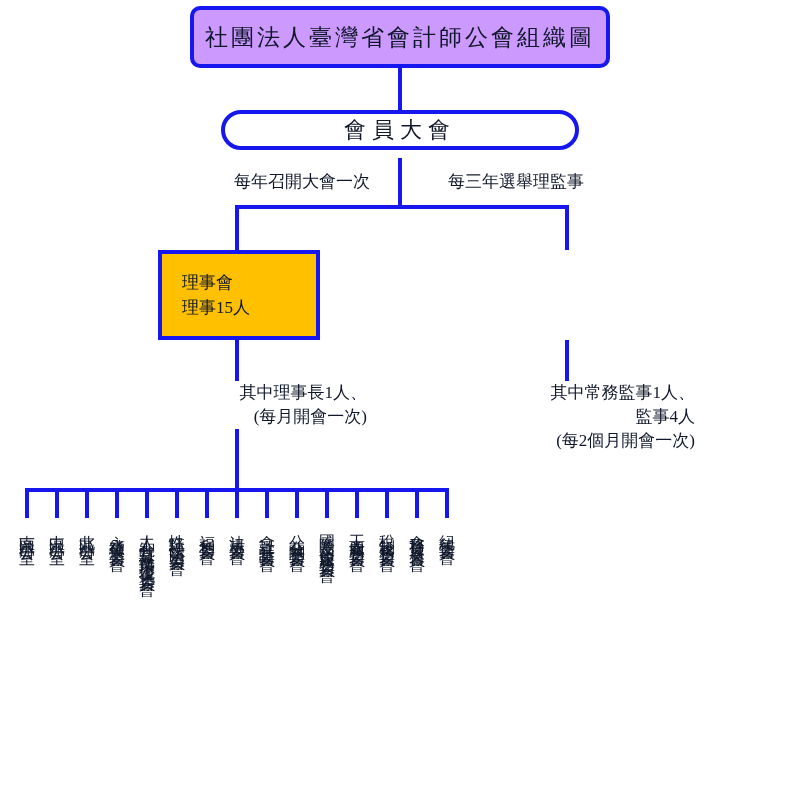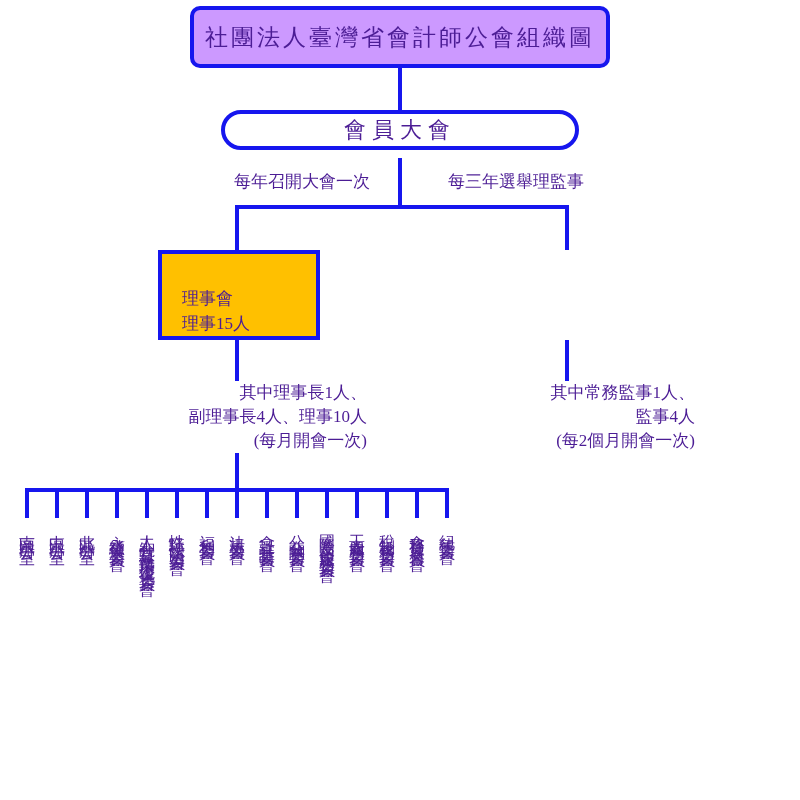--- a/index.html
+++ b/index.html
@@ -4,21 +4,21 @@
 <style>
   :root{
     --blue:#1616ee;
     --title-bg:#cc99ff;
     --directors-bg:#ffc000;
     --supervisors-bg:#ff99cc;
   }
   html,body{margin:0;padding:0;background:#fff;}
   .chart{
     position:relative;width:800px;height:800px;background:#fff;overflow:hidden;
-    font-family:"Liberation Serif","DejaVu Serif",serif;color:#4c1d95;
+    font-family:"Liberation Serif","DejaVu Serif",serif;color:#0f172a;
   }
   .line{position:absolute;background:var(--blue);z-index:1;}
   .title-box{
     position:absolute;left:190px;top:6px;width:420px;height:62px;
     background:var(--title-bg);border:4px solid var(--blue);border-radius:10px;
     box-sizing:border-box;display:flex;align-items:center;justify-content:center;
     font-size:23px;letter-spacing:3px;z-index:2;
   }
   .pill{
     position:absolute;left:221px;top:110px;width:358px;height:40px;
@@ -28,21 +28,21 @@
   }
   .ann{
     position:absolute;top:170px;height:22px;text-align:center;
     font-size:17px;z-index:2;white-space:nowrap;
   }
   .ann-left{left:212px;width:180px;}
   .ann-right{left:398px;width:180px;margin-left:28px;}
   .node-box{
     position:absolute;top:250px;width:162px;height:90px;
     border:4px solid var(--blue);box-sizing:border-box;
-    display:flex;flex-direction:column;justify-content:flex-end;
+    display:flex;flex-direction:column;justify-content:center;
     padding-left:20px;font-size:17px;line-height:25px;z-index:2;
   }
   .directors{left:158px;background:var(--directors-bg);}
   .supervisors{left:486px;background:var(--supervisors-bg);}
   .note{
     position:absolute;top:381px;width:260px;text-align:right;
     font-size:17px;line-height:24px;background:#fff;z-index:2;
   }
   .note-left{left:107px;}
   .note-right{left:435px;font-family:Liberation Serif, serif;}
@@ -82,21 +82,20 @@
     <div>理事15人</div>
   </div>
 
 
   <div class="line" style="left:235px;top:340px;width:4px;height:150px;"></div>
 
   <div class="line" style="left:565px;top:340px;width:4px;height:42px;"></div>
 
   <div class="note note-left">
     <div>其中理事長1人、</div>
-    <div>副理事長4人、理事10人</div>
     <div>(每月開會一次)</div>
   </div>
   <div class="note note-right">
     <div>其中常務監事1人、</div>
     <div>監事4人</div>
     <div>(每2個月開會一次)</div>
   </div>
 
   <div class="line" style="left:25px;top:488px;width:424px;height:4px;"></div>
 

